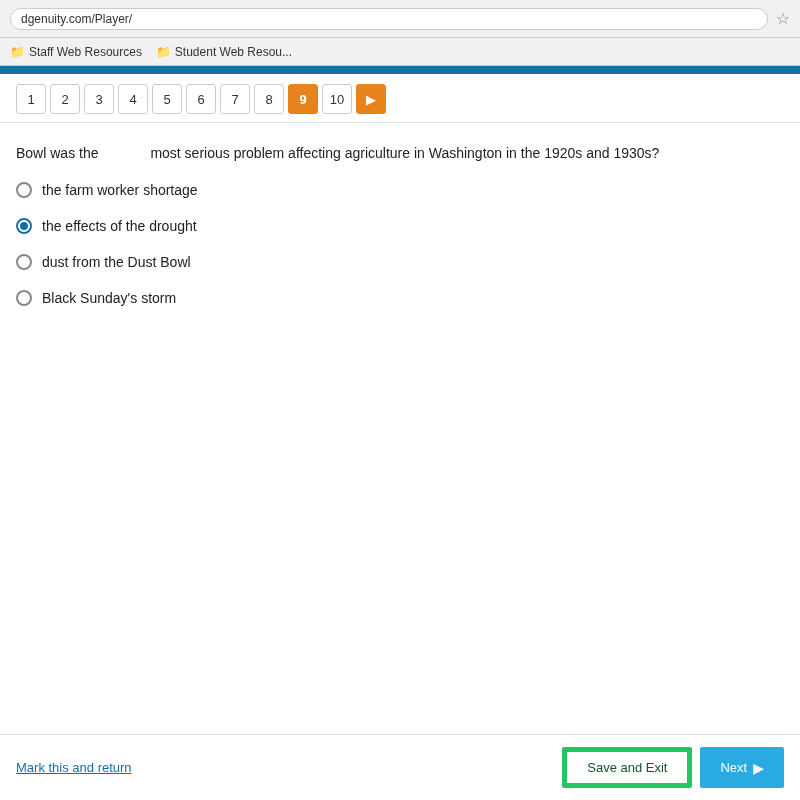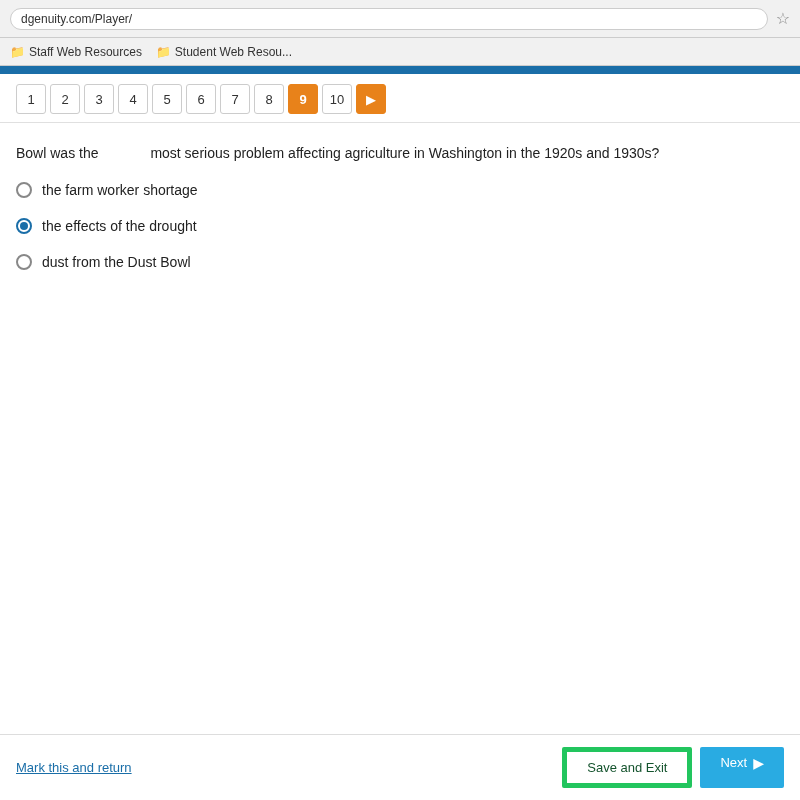--- a/index.html
+++ b/index.html
@@ -209,20 +209,21 @@
     }
     .btn-next {
       padding: 8px 20px;
       background: #29abe2;
       border: none;
       font-size: 13px;
       color: white;
       cursor: pointer;
       border-radius: 2px;
       display: flex;
+      align-items: center;
       gap: 6px;
     }
     .btn-next-arrow {
       font-size: 14px;
     }
   </style>
 </head>
 <body>
 
 <div class="browser-chrome">
@@ -273,20 +274,24 @@
       <div class="answer-option">
         <div class="radio-outer selected">
           <div class="radio-inner"></div>
         </div>
         <span>the effects of the drought</span>
       </div>
       <div class="answer-option">
         <div class="radio-outer"></div>
         <span>dust from the Dust Bowl</span>
       </div>
+      <div class="answer-option">
+        <div class="radio-outer"></div>
+        <span>Black Sunday's storm</span>
+      </div>
     </div>
   </div>
 
   <div class="footer">
     <a class="mark-return-link">Mark this and return</a>
     <div class="footer-buttons">
       <button class="btn-save-exit">Save and Exit</button>
       <button class="btn-next">
         <span>Next</span>
         <span class="btn-next-arrow">▶</span>

